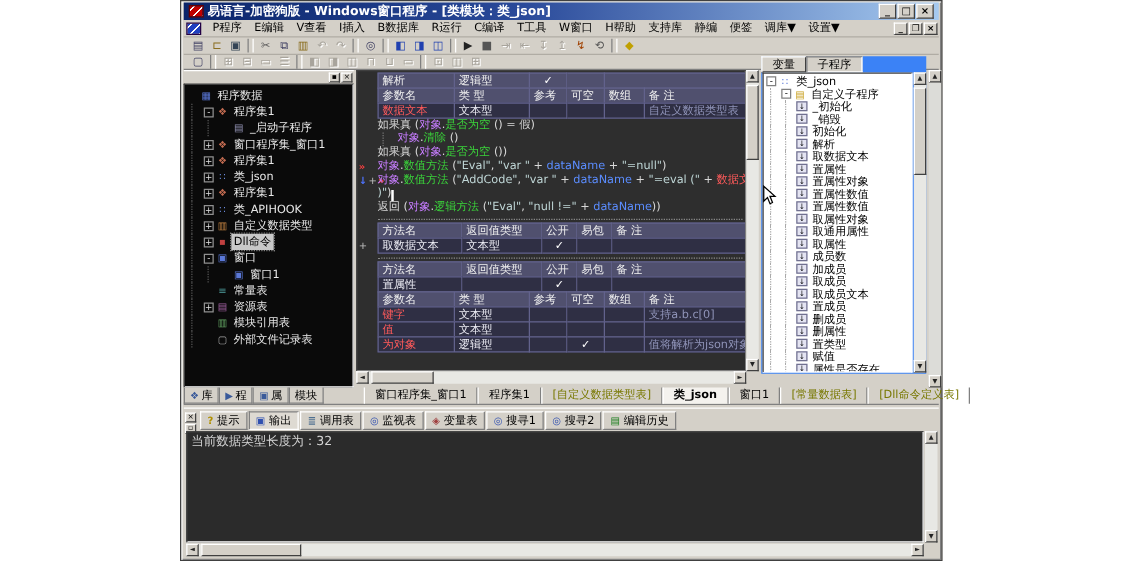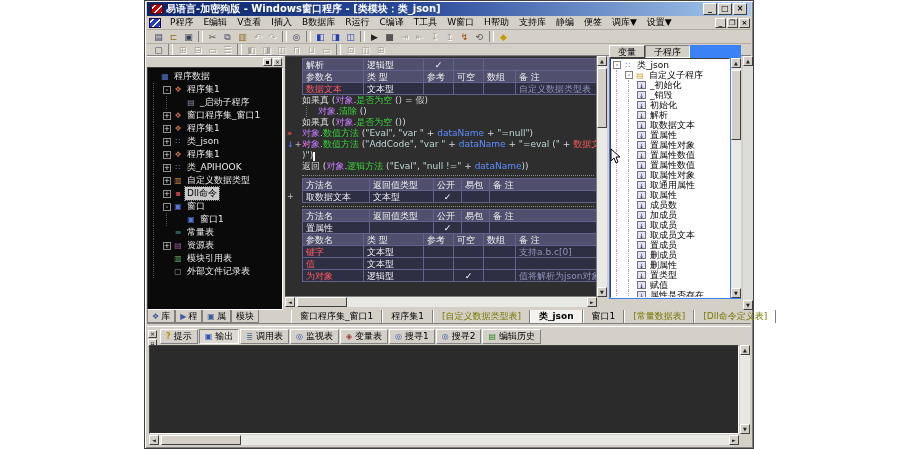--- a/index.html
+++ b/index.html
@@ -679,21 +679,21 @@
         </span>
         <span class="btab">
           <span class="bicon" style="color: rgb(48, 80, 176);">◎</span>
           <span>搜寻2</span>
         </span>
         <span class="btab">
           <span class="bicon" style="color: rgb(32, 128, 32);">▤</span>
           <span>编辑历史</span>
         </span>
       </div>
-    <div class="bout" id="out-lines"></div>
+    <div class="bout" id="out-lines"><div class="oline">当前数据类型长度为：32</div></div>
     <div class="sbv" id="bp-vscroll">
       <span class="sbtn">▲</span>
       <span class="sbtn">▼</span>
     </div>
     <div class="sbh" id="bp-hscroll">
       <span class="sbtn">◄</span>
       <span class="thumbh" style="left:12px;width:80px"></span>
       <span class="sbtn">►</span>
     </div>
   </div>

